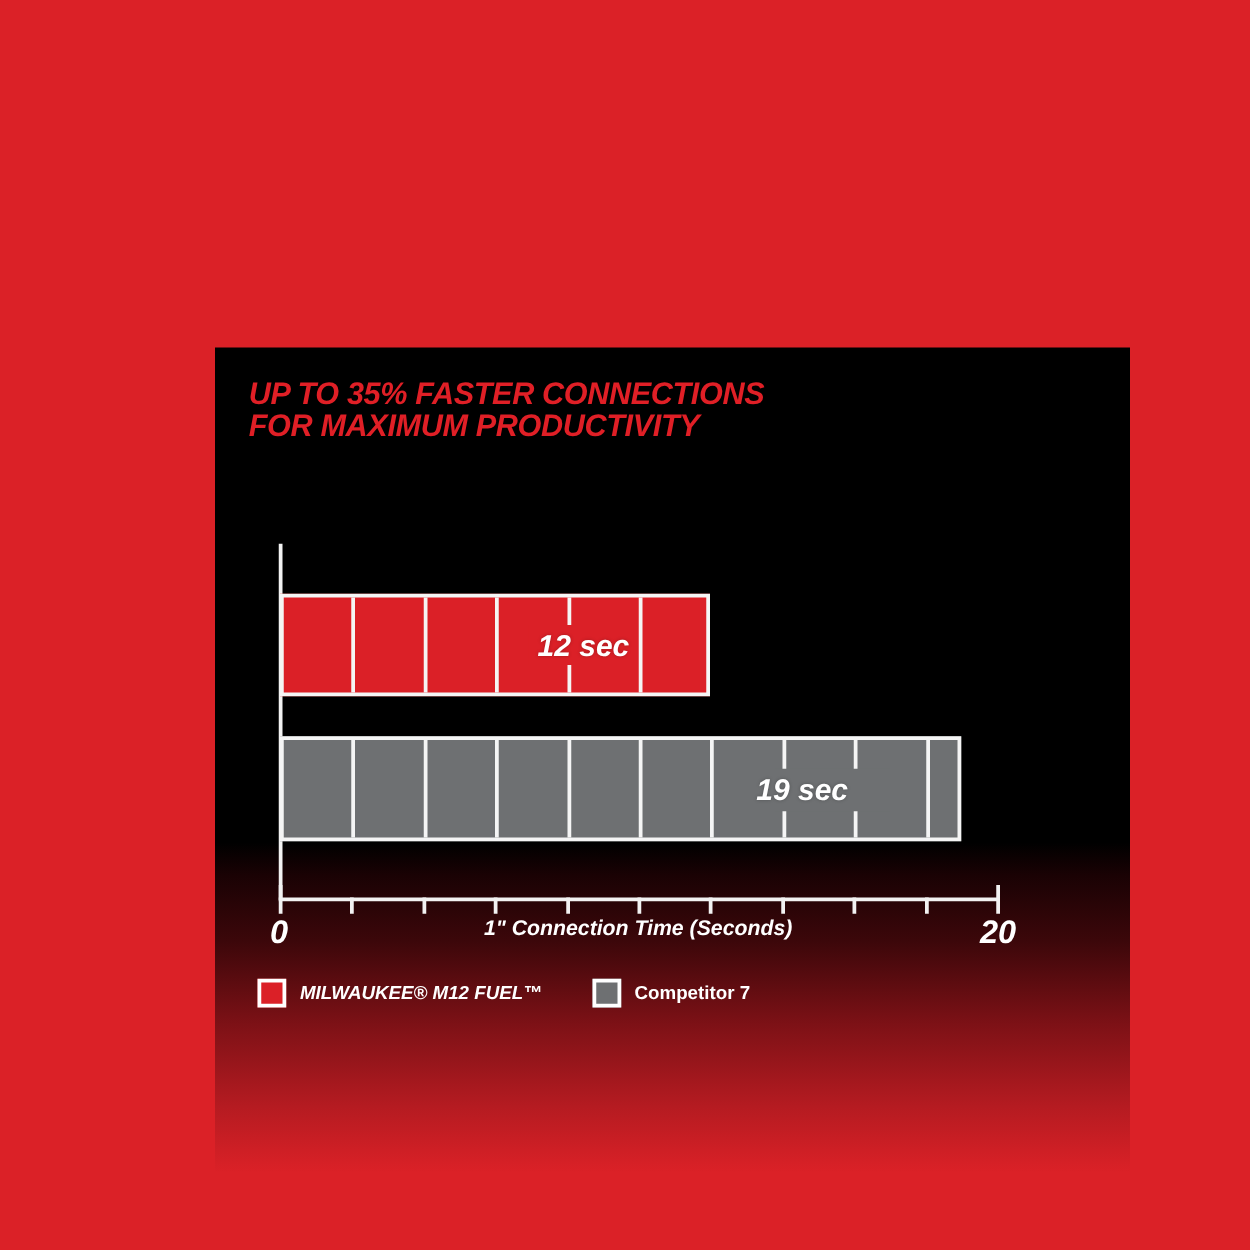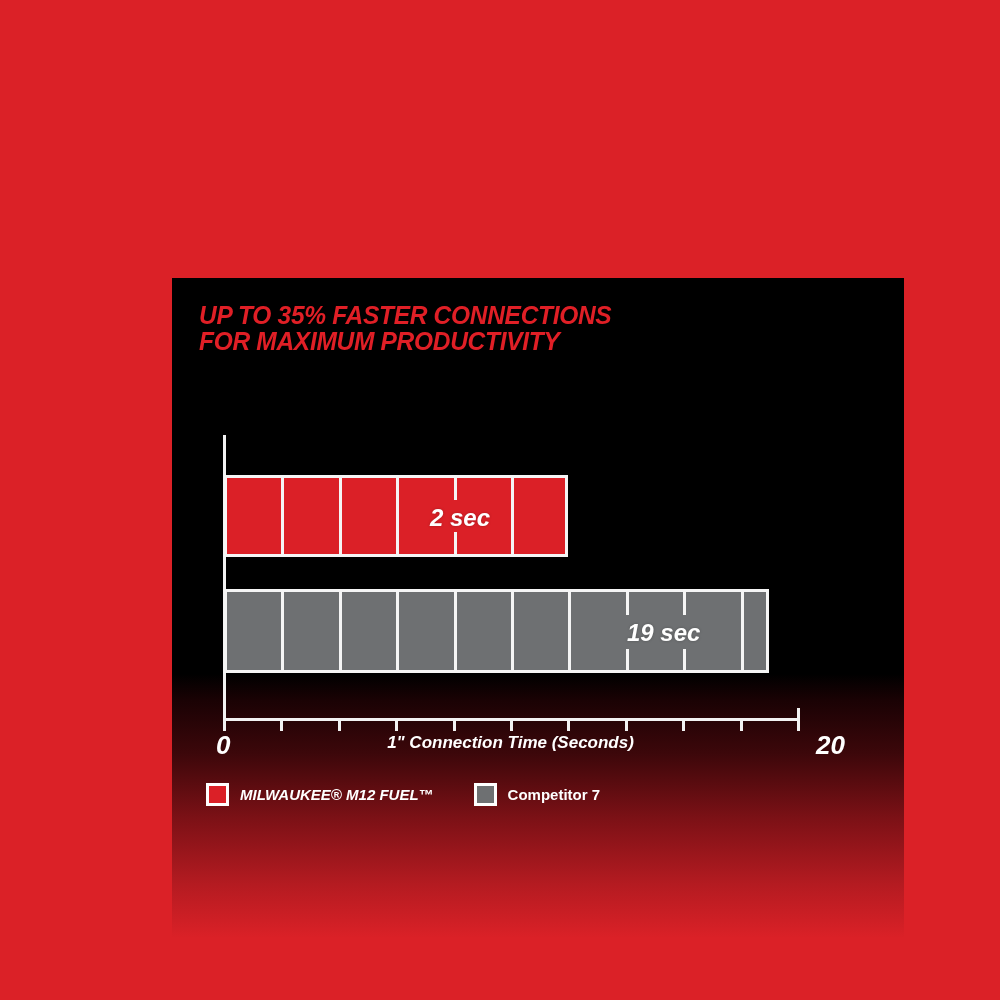--- a/index.html
+++ b/index.html
@@ -128,21 +128,21 @@
   .axis-label-zero,
   .axis-label-max {
     position: absolute;
     top: 452px;
     color: #ffffff;
     font-weight: bold;
     font-size: 26px;
     font-style: italic;
   }
   .axis-label-zero { left: 44px; }
-  .axis-label-max  { left: 644px; }
+  .axis-label-max  { left: 612px; }
 
   .axis-title {
     position: absolute;
     left: 51px;
     top: 455px;
     width: 575px;
     text-align: center;
     color: #ffffff;
     font-weight: bold;
     font-size: 17px;
@@ -184,21 +184,21 @@
     color: #ffffff;
     font-weight: bold;
     font-style: italic;
     font-size: 24px;
     letter-spacing: 0px;
     white-space: nowrap;
     z-index: 5;
     text-shadow: 0 0 3px rgba(0,0,0,0.25);
   }
   .bar-value.red-val  { left: 258px; top: 226px; }
-  .bar-value.gray-val { left: 455px; top: 341px; }
+  .bar-value.gray-val { left: 433px; top: 341px; }
 
   
   .div-mask {
     position: absolute;
     z-index: 4;
   }
   .div-mask.red-mask  { left: 251px; top: 222px; width: 84px; height: 32px; background: #db2027; }
   .div-mask.gray-mask { left: 448px; top: 337px; width: 92px; height: 34px; background: #6e7072; }
 
   
@@ -266,21 +266,21 @@
 
       <div class="bar bar-red" id="bar-red" style="width: 344.4px; background: rgb(219, 32, 39);">
           <div class="seg" style="width: 57.4px; flex: 0 0 57.4px;"></div>
           <div class="seg" style="width: 57.4px; flex: 0 0 57.4px;"></div>
           <div class="seg" style="width: 57.4px; flex: 0 0 57.4px;"></div>
           <div class="seg" style="width: 57.4px; flex: 0 0 57.4px;"></div>
           <div class="seg" style="width: 57.4px; flex: 0 0 57.4px;"></div>
           <div class="seg" style="width: 57.4px; flex: 0 0 57.4px;"></div>
         </div>
       <div class="div-mask red-mask"></div>
-      <div class="bar-value red-val">2 sec</div>
+      <div class="bar-value red-val">12 sec</div>
 
       <div class="bar bar-gray" id="bar-gray" style="width: 545.3px; background: rgb(110, 112, 114);">
           <div class="seg" style="width: 57.4px; flex: 0 0 57.4px;"></div>
           <div class="seg" style="width: 57.4px; flex: 0 0 57.4px;"></div>
           <div class="seg" style="width: 57.4px; flex: 0 0 57.4px;"></div>
           <div class="seg" style="width: 57.4px; flex: 0 0 57.4px;"></div>
           <div class="seg" style="width: 57.4px; flex: 0 0 57.4px;"></div>
           <div class="seg" style="width: 57.4px; flex: 0 0 57.4px;"></div>
           <div class="seg" style="width: 57.4px; flex: 0 0 57.4px;"></div>
           <div class="seg" style="width: 57.4px; flex: 0 0 57.4px;"></div>

